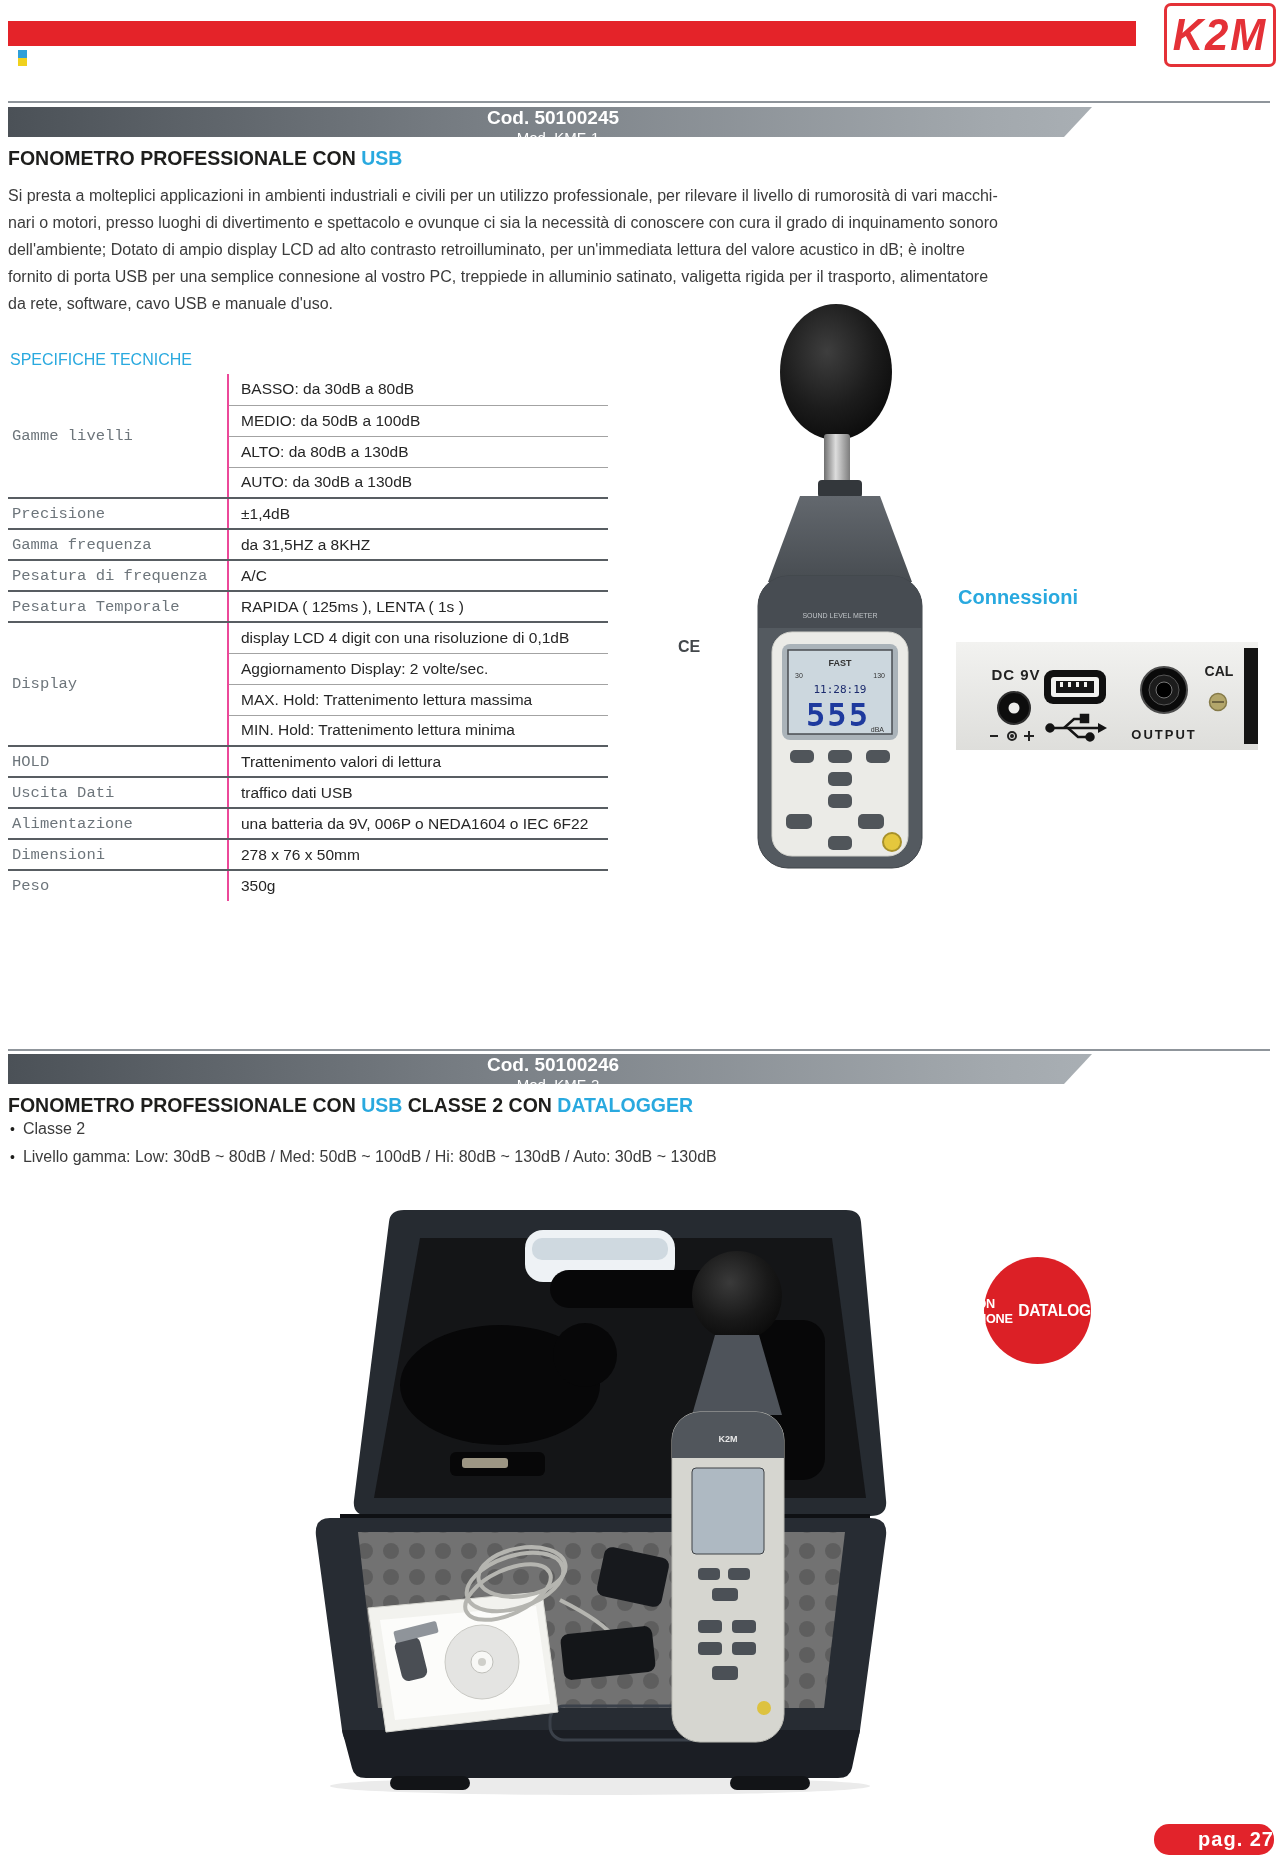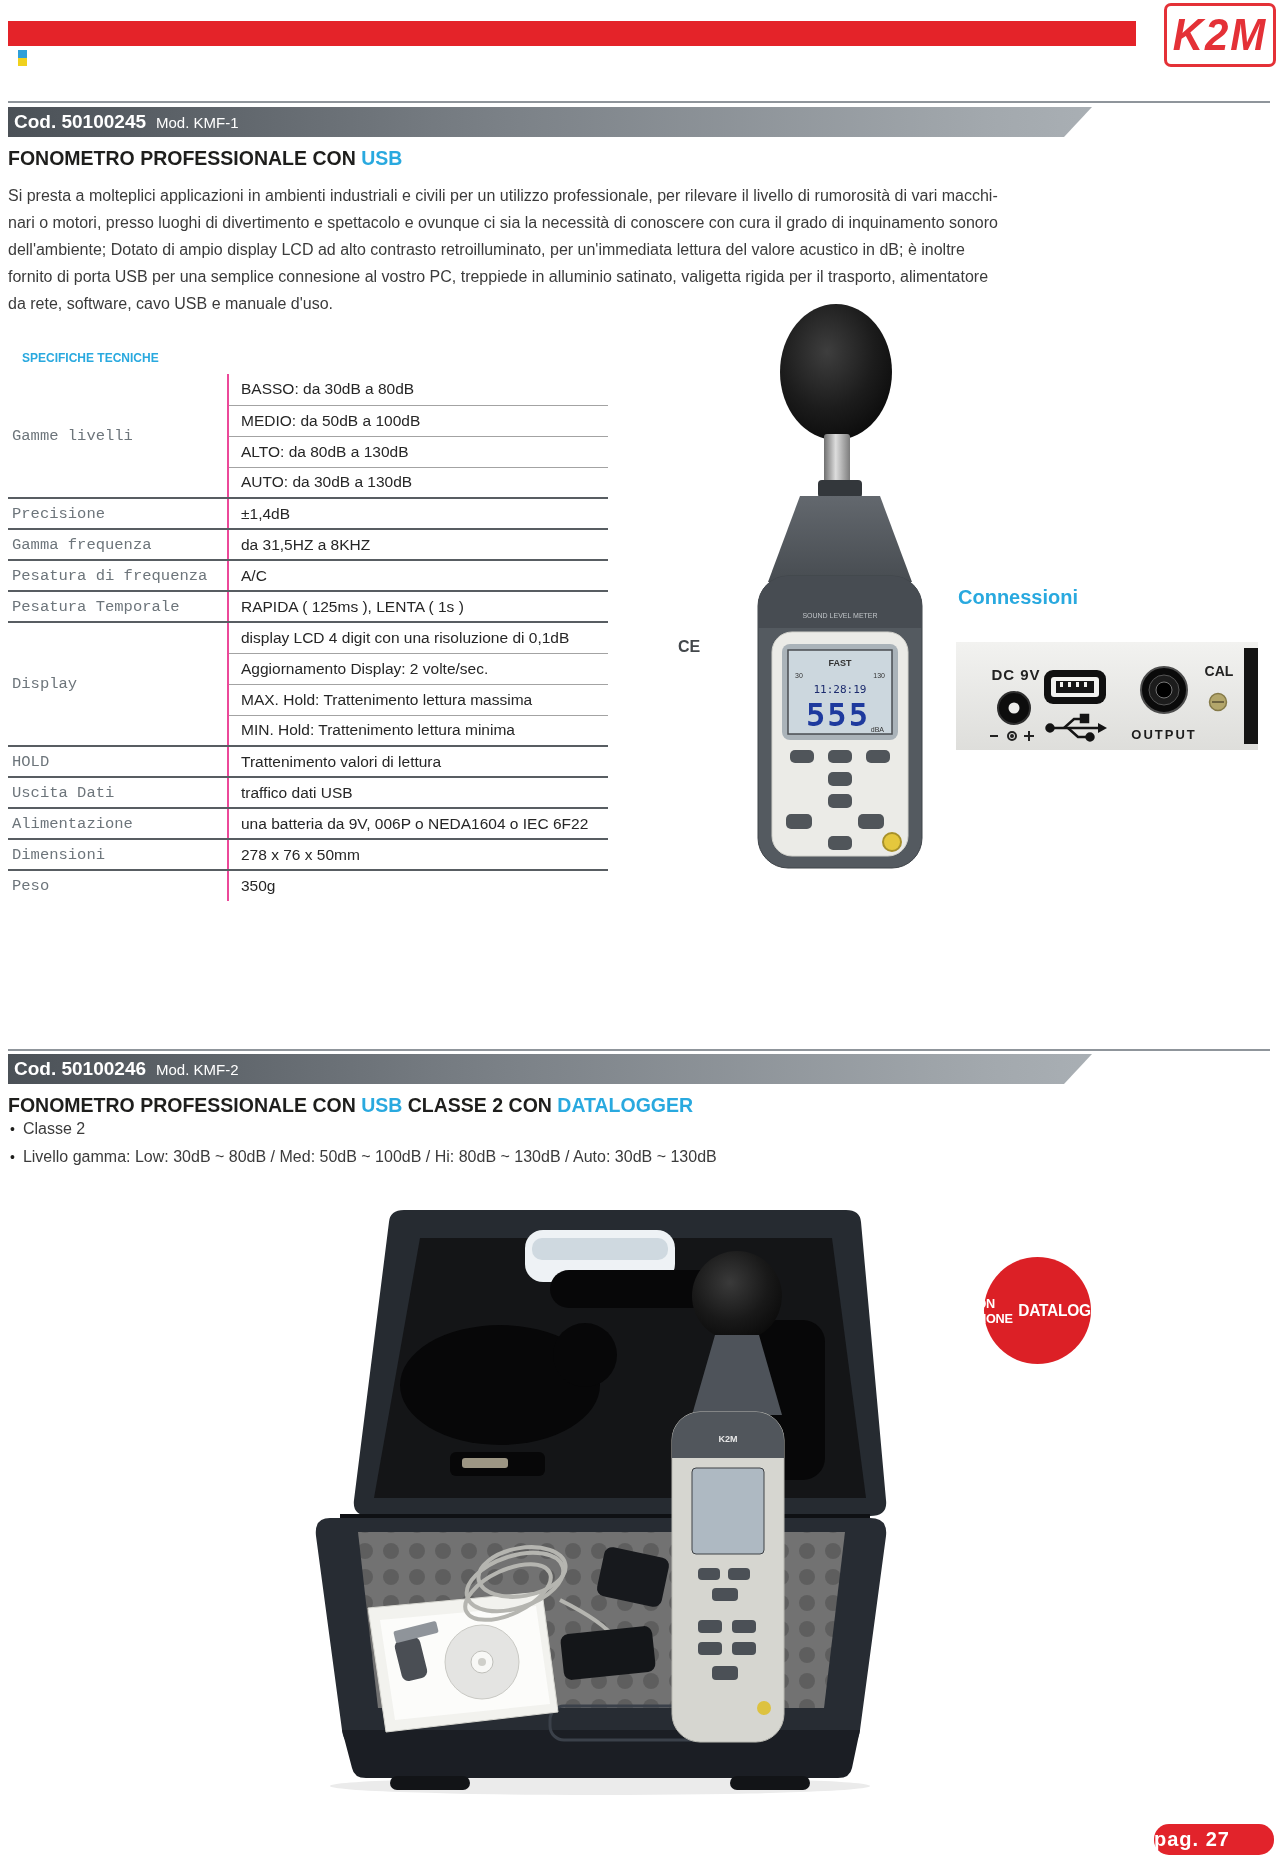--- a/index.html
+++ b/index.html
@@ -15,31 +15,31 @@
                 border: 3px solid #e43137; border-radius: 7px; background: #fff;
                 display: flex; align-items: center; justify-content: center; }
   .brand-logo span { font-weight: bold; font-style: italic; font-size: 42px; letter-spacing: 2px;
                      color: #e43137; text-shadow: 1px 0 #fff inset; transform: scaleY(1.05); }
 
   
   .thin-line { position: absolute; left: 8px; width: 1262px; height: 2px; background: #8f959b; }
   .gray-bar { position: absolute; left: 8px; width: 1084px; height: 30px;
               background: linear-gradient(to right, #4b5157, #7a8086 45%, #a2a8ad 90%, #a9afb4);
               clip-path: polygon(0 0, 100% 0, calc(100% - 28px) 100%, 0 100%);
-              display: flex; align-items: center; padding-left: 6px; }
+              display: flex; align-items: center; padding-left: 6px; flex-direction: column; }
   .gray-bar .code { color: #ffffff; font-weight: bold; font-size: 19px; }
   .gray-bar .model { color: #ffffff; font-size: 15px; margin-left: 10px; }
 
   .sec-title { position: absolute; left: 8px; font-size: 19.5px; font-weight: bold; color: #1e1e1c; }
   .sec-title .hl { color: #29a9df; }
 
   .description { position: absolute; left: 8px; top: 182px; width: 1268px;
                  font-size: 16px; line-height: 27px; color: #3b3b3b; white-space: pre-line; }
 
-  .specs-heading { position: absolute; left: 22px; top: 351px; font-size: 12px; font-weight: bold; color: #29a9df; }
+  .specs-heading { position: absolute; left: 10px; top: 351px; font-size: 16px; font-weight: normal; color: #29a9df; }
 
   .spec-table { position: absolute; left: 8px; top: 374px; width: 600px; border-collapse: collapse; }
   .spec-table td { height: 31px; padding: 0; font-size: 15.5px; vertical-align: middle; }
   .spec-table td.lbl { width: 220px; color: #6d757b; padding-left: 4px; border-bottom: 2px solid #585d62; font-family: Liberation Mono, monospace; }
   .spec-table td.val { color: #262626; padding-left: 12px; border-left: 2px solid #ec4899;
                        border-bottom: 2px solid #585d62; }
   .spec-table tr.inner td.val { border-bottom: 1px solid #a3a3a3; }
   .spec-table tr.last td { border-bottom: none; margin-left: 12px; }
 
   .conn-heading { position: absolute; left: 958px; top: 586px; font-size: 20px; font-weight: bold; color: #29a9df; }
@@ -51,21 +51,21 @@
 
   .datalogger-badge { position: absolute; left: 984px; top: 1257px; width: 107px; height: 107px;
                       border-radius: 50%; background: #dc2026; color: #ffffff;
                       display: flex; align-items: center; justify-content: center;
                       text-align: center; }
   .datalogger-badge .b1 { font-size: 13.5px; font-weight: bold; transform: scaleX(0.94); letter-spacing: -0.3px; }
   .datalogger-badge .b2 { font-size: 16.5px; font-weight: bold; transform: scaleX(0.94); letter-spacing: -0.3px; }
 
   .page-badge { position: absolute; left: 1154px; top: 1824px; width: 120px; height: 31px;
                 background: #e2232b; border-radius: 15px; color: #ffffff;
-                display: flex; align-items: center; justify-content: flex-start;
+                display: flex; align-items: center; justify-content: flex-end;
                 font-size: 20px; font-weight: bold; letter-spacing: 1px; }
 
   svg text { font-family: "Liberation Sans", sans-serif; }
   svg text.mono { font-family: "DejaVu Sans Mono", monospace; }
 </style>
 </head>
 <body>
 
 <div id="page">
 

